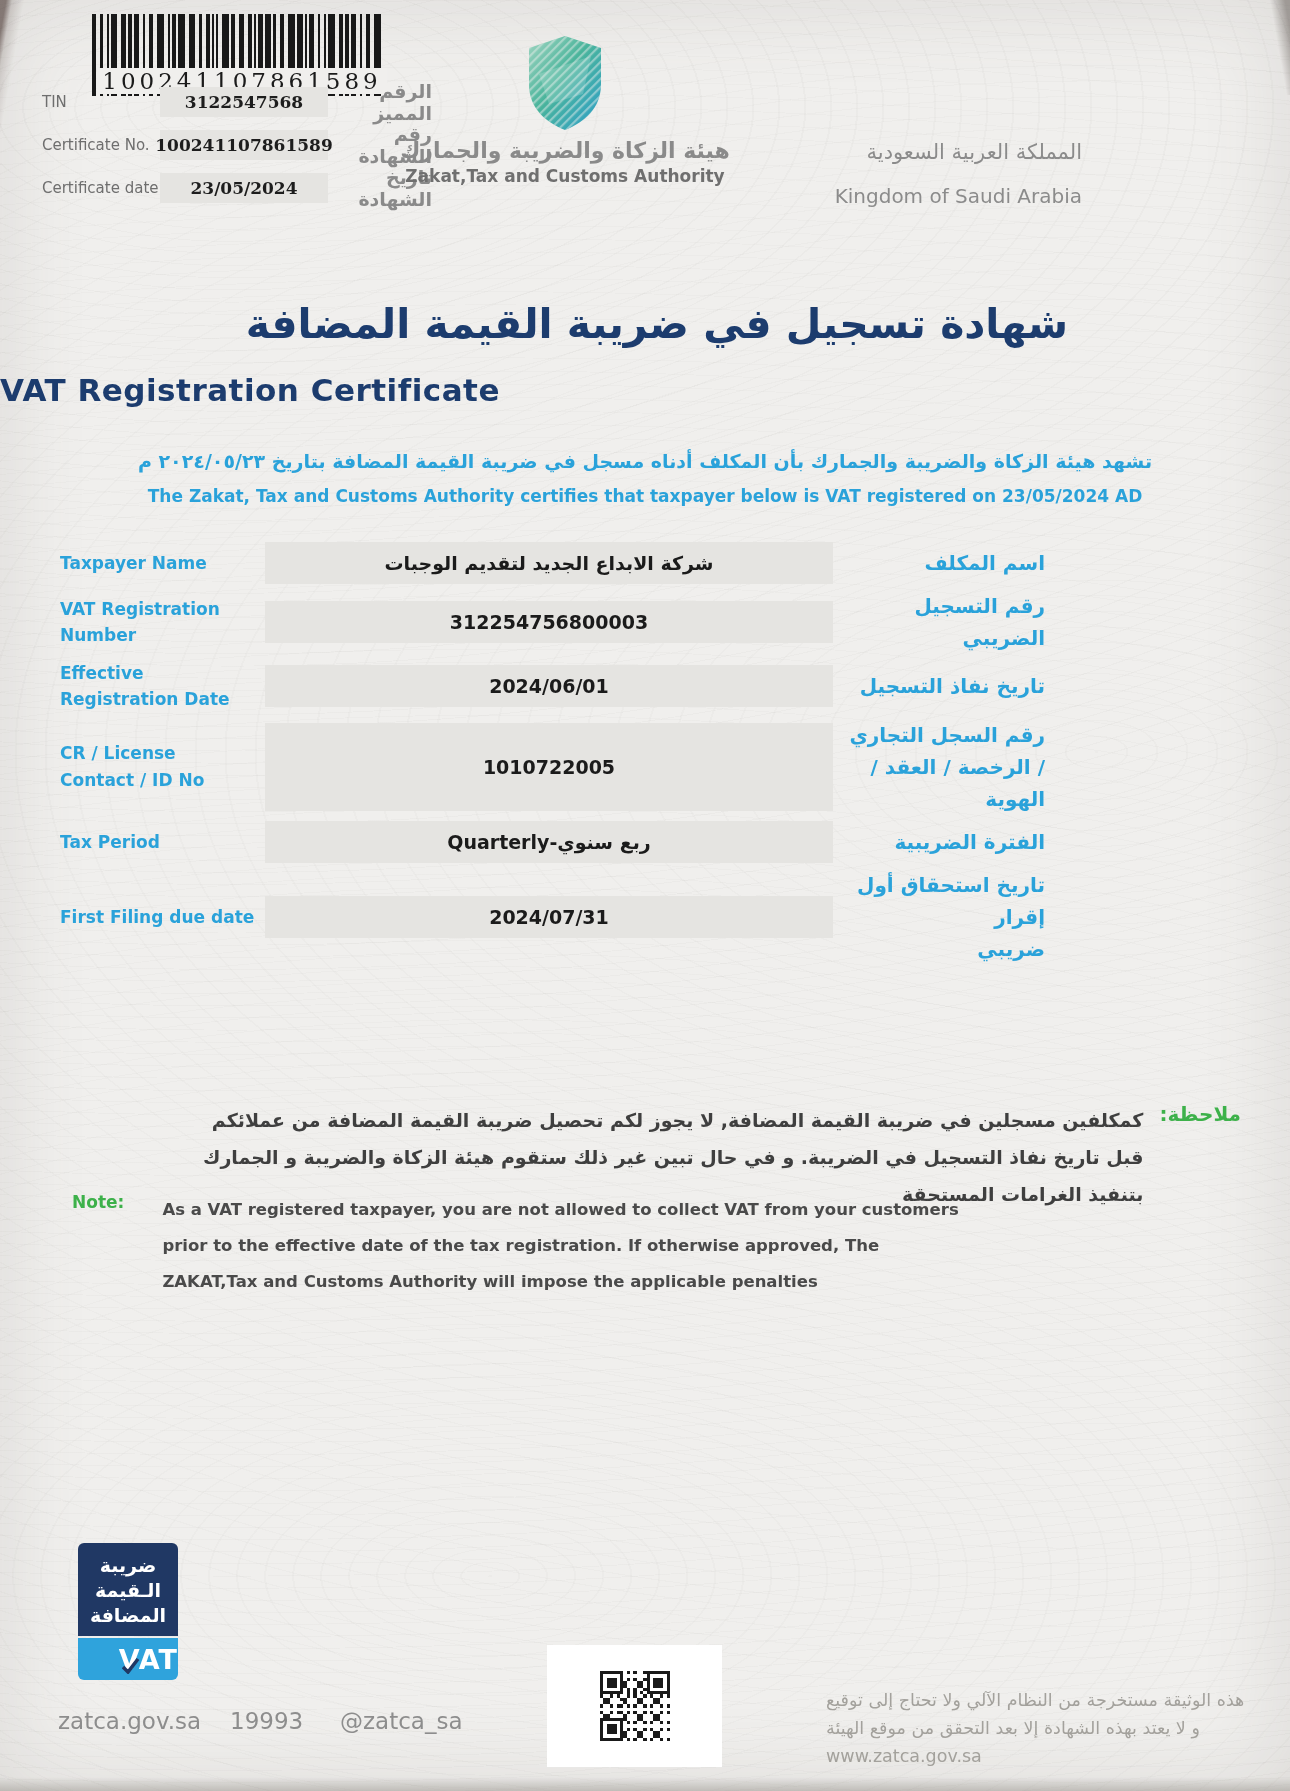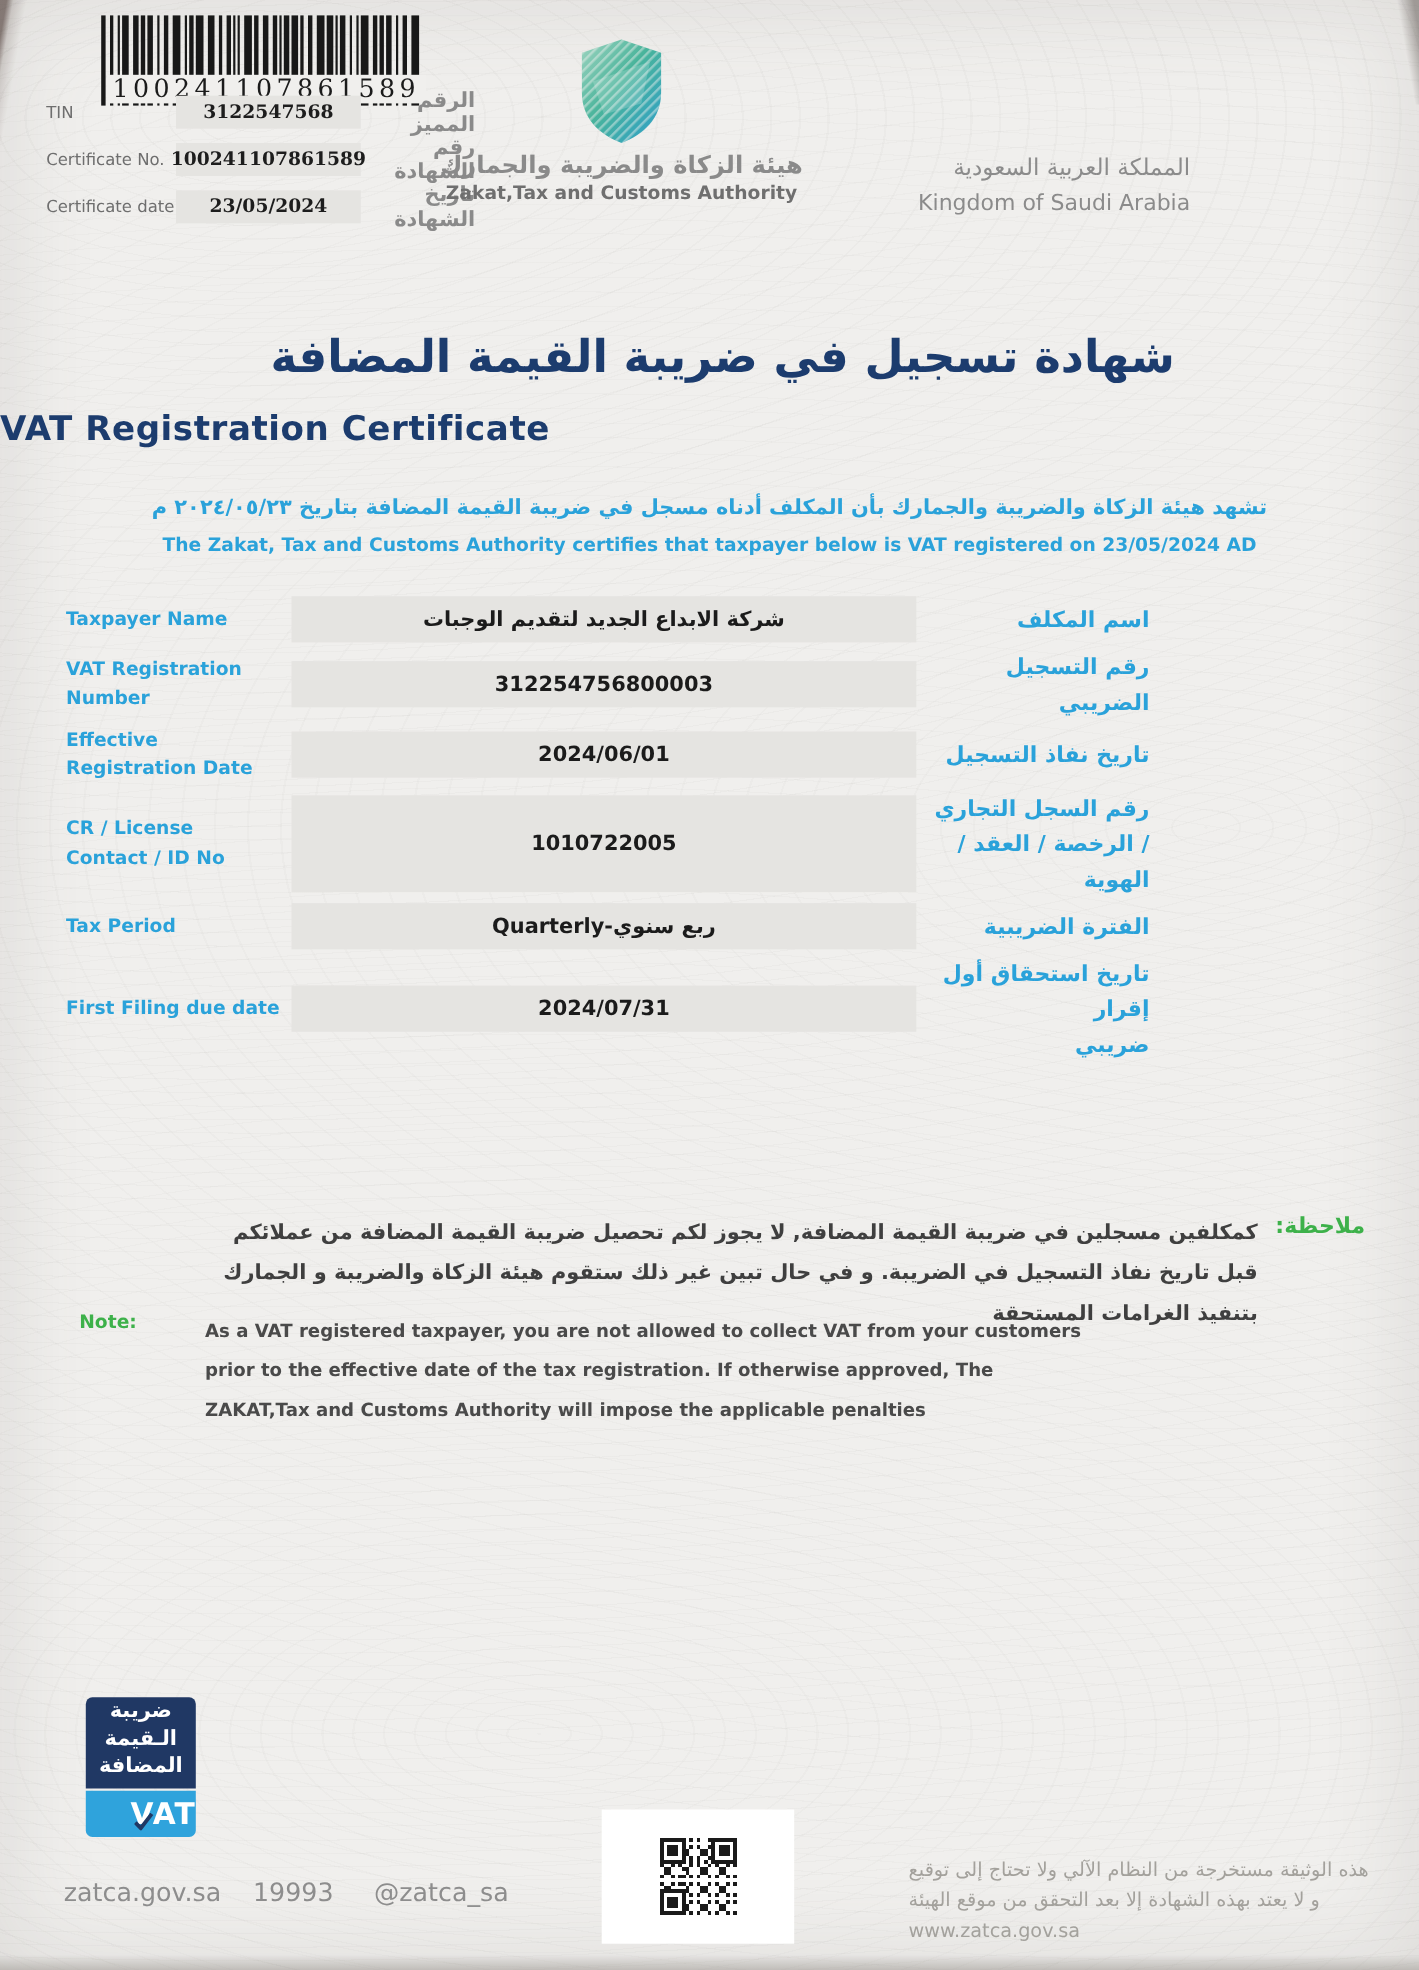--- a/index.html
+++ b/index.html
@@ -35,21 +35,21 @@
   .meta-value{width:168px;height:30px;background:#e5e4e1;flex:none;
     display:flex;align-items:center;justify-content:center;
     font-family:"DejaVu Serif","Liberation Serif",serif;font-size:17px;font-weight:600;color:#1d1d1d;}
   .meta-label-ar{flex:1;text-align:right;direction:rtl;font-size:19px;color:#8a8a8a;font-weight:bold;}
   .authority{position:absolute;left:390px;top:34px;width:350px;text-align:center;}
   .shield{display:block;margin:0 auto 6px auto;}
   .authority-ar{font-size:22px;font-weight:bold;color:#8a8a8a;direction:rtl;}
   .authority-en{font-size:17px;font-weight:bold;color:#6f6f6f;margin-top:3px;}
   .kingdom{position:absolute;left:820px;top:140px;width:262px;text-align:right;}
   .kingdom-ar{font-size:21px;color:#8b8b8b;direction:rtl;}
-  .kingdom-en{font-size:20px;color:#8b8b8b;margin-top:8px;}
+  .kingdom-en{font-size:20px;color:#8b8b8b;margin-top:20px;}
   
   .title-ar{position:absolute;left:0;top:300px;width:100%;text-align:center;direction:rtl;
     font-size:41px;font-weight:bold;color:#1c3c6e;padding-left:12px;}
   .title-en{position:absolute;left:0;top:372px;width:100%;text-align:left;
     font-size:31px;font-weight:bold;color:#1c3c6e;letter-spacing:.5px;}
   
   .cert-ar{position:absolute;left:0;top:450px;width:100%;text-align:center;direction:rtl;
     font-size:19px;font-weight:bold;color:#2aa2da;}
   .cert-en{position:absolute;left:0;top:486px;width:100%;text-align:center;
     font-size:17px;font-weight:bold;color:#2aa2da;}
@@ -60,26 +60,26 @@
   .f-value{width:568px;flex:none;min-height:42px;background:#e5e4e1;
     display:flex;align-items:center;justify-content:center;
     font-size:19px;font-weight:bold;color:#1b1b1b;}
   .field-row.tall .f-value{min-height:88px;}
   .f-label-ar{flex:1;text-align:right;direction:rtl;font-size:20px;font-weight:bold;color:#2aa2da;line-height:1.6;}
   
   .note-ar{position:absolute;left:185px;top:1102px;width:1056px;direction:rtl;
     display:flex;gap:16px;align-items:flex-start;}
   .note-ar .note-label{color:#3db14a;font-weight:bold;font-size:20px;flex:none;}
   .note-ar .note-text{color:#3f3f3f;font-weight:bold;font-size:19px;line-height:37px;text-align:right;}
-  .note-en{position:absolute;left:72px;top:1192px;width:920px;display:flex;gap:62px;align-items:flex-start;}
+  .note-en{position:absolute;left:72px;top:1192px;width:920px;display:flex;gap:38px;align-items:flex-start;}
   .note-en .note-label{color:#3db14a;font-weight:bold;font-size:17px;flex:none;}
   .note-en .note-text{color:#4a4a4a;font-weight:bold;font-size:16.5px;line-height:36px;width:812px;}
   
   .vat-logo{position:absolute;left:78px;top:1543px;width:100px;}
-  .vat-logo .vat-top{background:#203864;border-radius:6px 6px 0 0;padding:0 6px 8px 6px;
+  .vat-logo .vat-top{background:#203864;border-radius:6px 6px 0 0;padding:10px 6px 8px 6px;
     text-align:center;color:#ffffff;font-weight:bold;font-size:19px;line-height:25px;direction:rtl;}
   .vat-logo .vat-bottom{background:#2fa3dc;border-radius:0 0 6px 6px;margin-top:2px;height:42px;
     display:flex;align-items:center;justify-content:flex-end;position:relative;
     color:#ffffff;font-weight:bold;font-size:27px;letter-spacing:1px;}
   .vat-check{position:absolute;left:44px;top:20px;}
   .footer-links{position:absolute;left:58px;top:1708px;width:420px;display:flex;align-items:baseline;}
   .footer-links .site{font-size:23px;color:#8d8d8d;width:172px;}
   .footer-links .phone{font-size:23px;color:#8d8d8d;width:110px;}
   .footer-links .social{font-size:23px;color:#8d8d8d;}
   .qr-box{position:absolute;left:547px;top:1645px;width:175px;height:122px;background:#ffffff;

